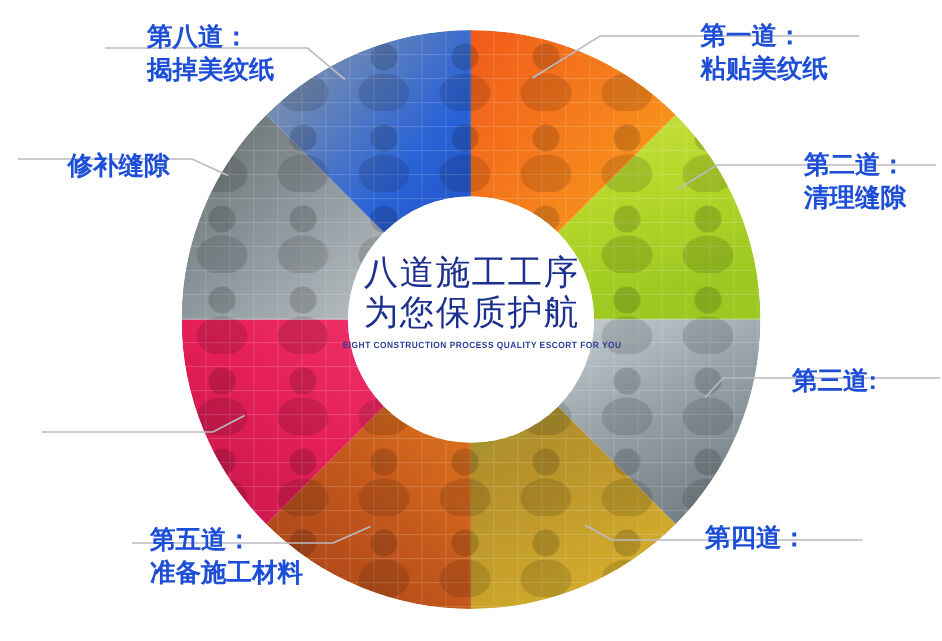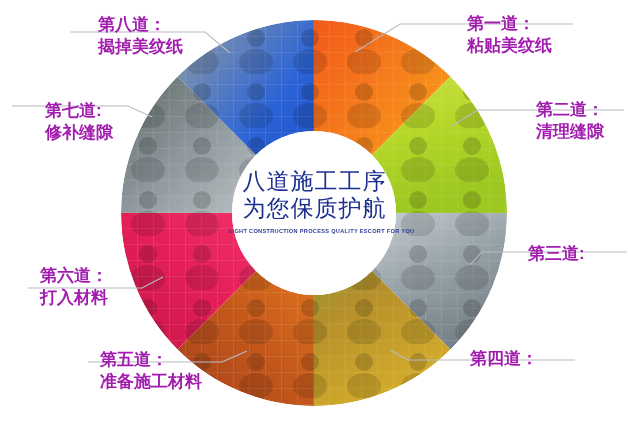--- a/index.html
+++ b/index.html
@@ -57,21 +57,21 @@
     font-size: 6px;
     letter-spacing: 0.35px;
     color: #2b3d96;
     white-space: nowrap;
     transform: scaleX(0.93);
   }
 
   
   .callout {
     position: absolute;
-    color: #a21caf;
+    color: #1d4ed8;
     font-family: "Liberation Sans", "DejaVu Sans", sans-serif;
     font-weight: bold;
     font-size: 17px;
     line-height: 22px;
     white-space: nowrap;
   }
   .callout .l1 { display: block; }
   .callout .l2 { display: block; }
   .callout.right { text-align: left; margin-left: 47px; }
   .callout.left  { text-align: left; }
@@ -235,27 +235,22 @@
 
   <div class="callout right" style="left:423px; top:348px;">
     <span class="l1">第四道：</span>
   </div>
 
   <div class="callout left" style="left:100px; top:349px;">
     <span class="l1">第五道：</span>
     <span class="l2">准备施工材料</span>
   </div>
 
-  <div class="callout left" style="left:40px; top:265px;">
-    <span class="l1">第六道：</span>
-    <span class="l2">打入材料</span>
-  </div>
 
   <div class="callout left" style="left:45px; top:100px;">
-    <span class="l1">第七道:</span>
     <span class="l2">修补缝隙</span>
   </div>
 
   <div class="callout left" style="left:98px; top:14px;">
     <span class="l1">第八道：</span>
     <span class="l2">揭掉美纹纸</span>
   </div>
 
   <div id="center-block">
     <div class="center-line">八道施工工序</div>

